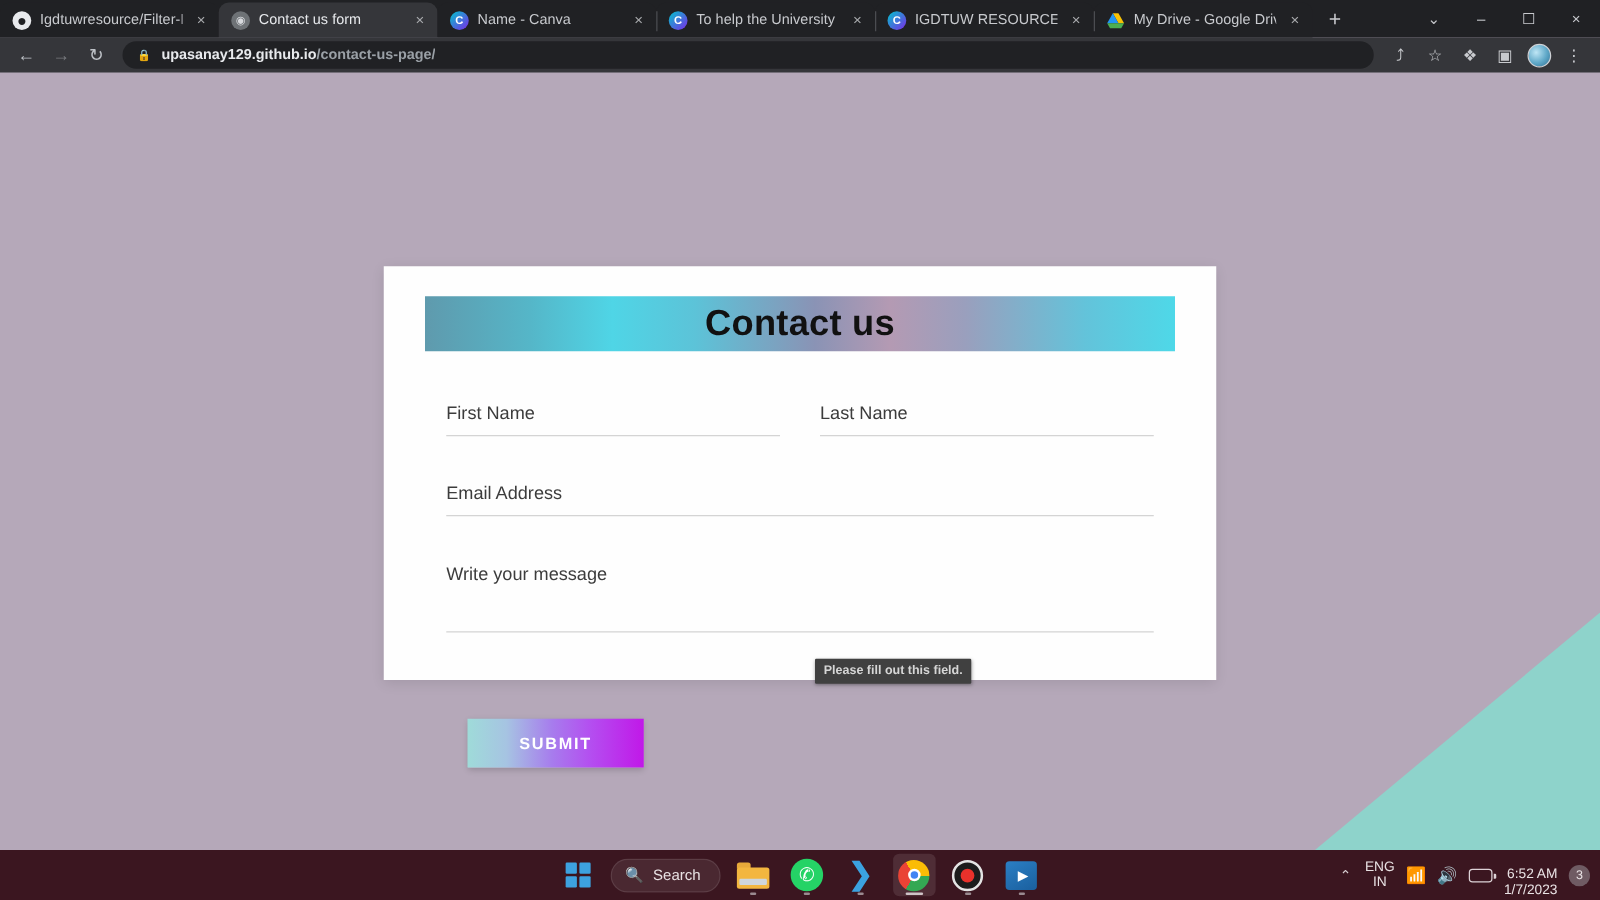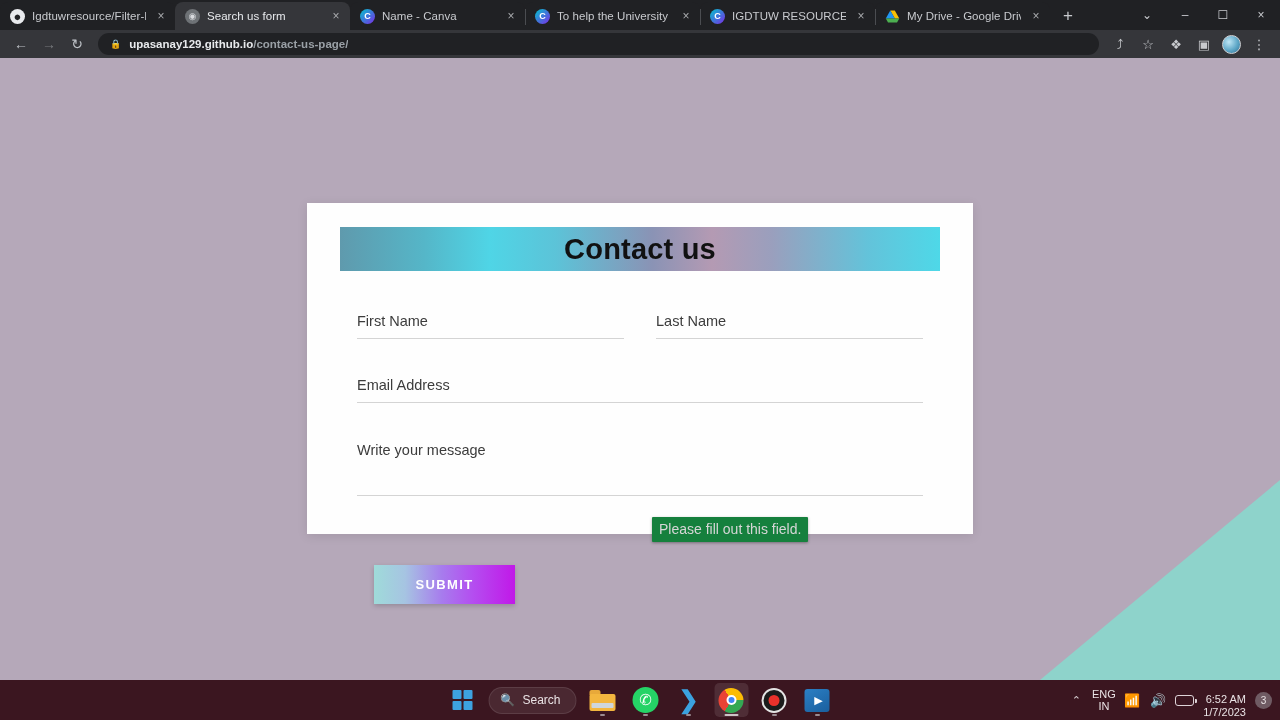--- a/index.html
+++ b/index.html
@@ -117,21 +117,21 @@
   }
   .avatar {
     width: 19px; height: 19px; border-radius: 50%;
     background: radial-gradient(circle at 35% 35%, #bfe6f5 0%, #5ea7c7 55%, #2f6f92 100%);
     border: 1.5px solid #cfd2d6;
     margin: 0 3px;
   }
 
   
   .viewport {
-    position: absolute; top: 58px; left: 0;
+    position: absolute; top: 68px; left: 0;
     width: 1280px; height: 622px;
     background: #b5a8b9;
     overflow: hidden;
   }
   .wedge {
     position: absolute; right: 0; bottom: 0;
     width: 240px; height: 200px;
     background: #8ed3cb;
     clip-path: polygon(100% 0%, 100% 100%, 0% 100%);
   }
@@ -180,27 +180,28 @@
     display: block;
   }
   .field input::placeholder, .field textarea::placeholder { color: #3c3c3c; }
   .field textarea { height: 59px; line-height: 1.3; }
   .row-email { margin-top: 34px; }
   .row-msg { margin-top: 34px; }
 
   .tooltip {
     position: absolute;
     left: 652px; top: 459px;
-    background: #15803d;
+    background: #404040;
     color: #d6d6d6;
-    font-size: 14px;
+    font-size: 10px;
     padding: 4px 7px 5px 7px;
     white-space: nowrap;
     border-radius: 1px;
     box-shadow: 0 1px 3px rgba(0,0,0,.35);
+    font-weight: bold;
   }
 
   .submit-wrap { position: absolute; left: 374px; top: 507px; }
   .submit-btn {
     width: 141px; height: 39px;
     border: none;
     cursor: pointer;
     background: linear-gradient(90deg,
       #9fdbd9 0%,
       #a6c4e2 22%,
@@ -321,21 +322,21 @@
 <div class="browser">
 
   <div class="tabstrip">
     <div class="tab" style="width:175px">
       <span class="tab-favicon fav-github">●</span>
       <span class="tab-title">Igdtuwresource/Filter-Page</span>
       <span class="tab-close">×</span>
     </div>
     <div class="tab active" style="width:175px">
       <span class="tab-favicon fav-generic">◉</span>
-      <span class="tab-title">Search us form</span>
+      <span class="tab-title">Contact us form</span>
       <span class="tab-close">×</span>
     </div>
     <div class="tab" style="width:175px">
       <span class="tab-favicon fav-canva">C</span>
       <span class="tab-title">Name - Canva</span>
       <span class="tab-close">×</span>
     </div>
     <div class="tab" style="width:175px">
       <span class="tab-favicon fav-canva">C</span>
       <span class="tab-title">To help the University stude</span>

